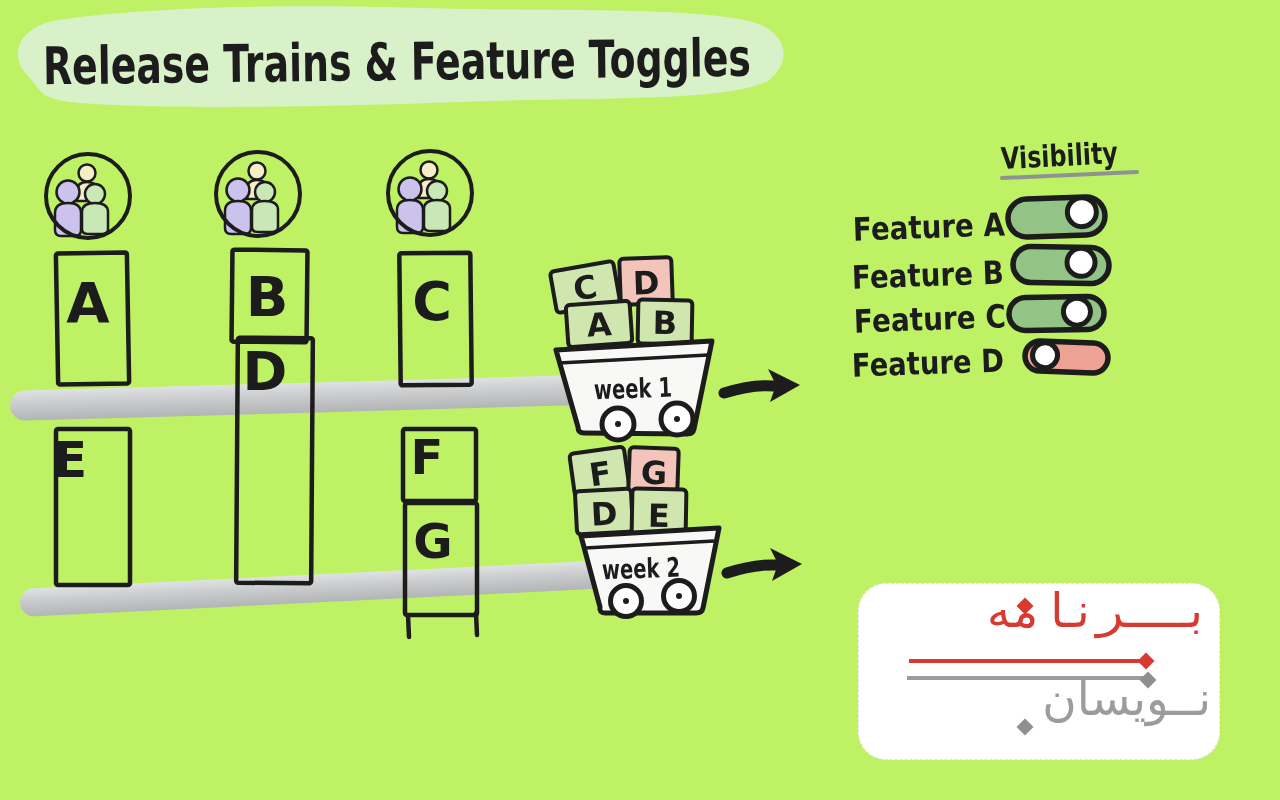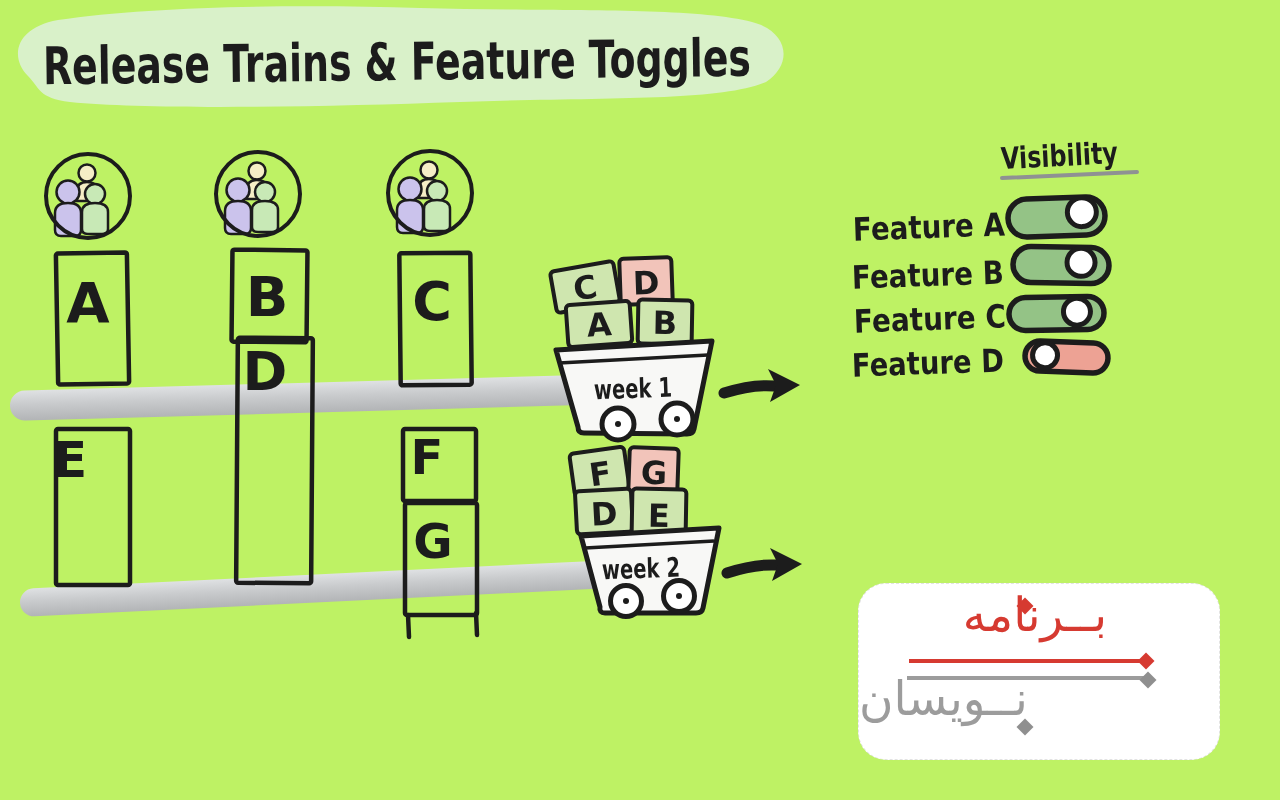--- a/index.html
+++ b/index.html
@@ -5,23 +5,23 @@
   html,body{margin:0;padding:0;background:#ffffff;}
   .canvas{position:relative;width:1280px;height:800px;background:#bef264;overflow:hidden;
           font-family:"DejaVu Sans",sans-serif;}
   .sketch{position:absolute;left:0;top:0;}
   svg text{font-family:"DejaVu Sans",sans-serif;fill:#1c1c1c;}
   .hand-bold{font-weight:bold;}
 
   
   .watermark{position:absolute;left:858px;top:583px;width:360px;height:175px;background:#ffffff;
              border:1px dashed #e3e3e3;border-radius:28px;}
-  .wm-line1{position:absolute;top:4px;left:0;width:352px;text-align:center;direction:rtl;
-            font-size:47px;line-height:1.15;color:#d63a31;font-family:Liberation Sans, sans-serif;}
-  .wm-line2{position:absolute;top:88px;left:0;width:352px;text-align:left;direction:rtl;
+  .wm-line1{position:absolute;top:4px;left:0;width:352px;direction:rtl;
+            font-size:47px;line-height:1.15;color:#d63a31;font-family:Liberation Mono, monospace;}
+  .wm-line2{position:absolute;top:88px;left:0;width:352px;text-align:right;direction:rtl;
             font-size:47px;line-height:1.15;color:#9c9c9c;font-family:"DejaVu Sans",sans-serif;}
   .wm-rule{position:absolute;height:4px;}
   .wm-rule-red{top:75px;left:50px;width:236px;background:#d63a31;}
   .wm-rule-gray{top:92px;left:48px;width:238px;background:#9c9c9c;}
   .wm-diamond{position:absolute;width:12px;height:12px;transform:rotate(45deg);}
   .wm-d-red{background:#d63a31;}
   .wm-d-gray{background:#8f8f8f;}
 </style>
 </head>
 <body>

